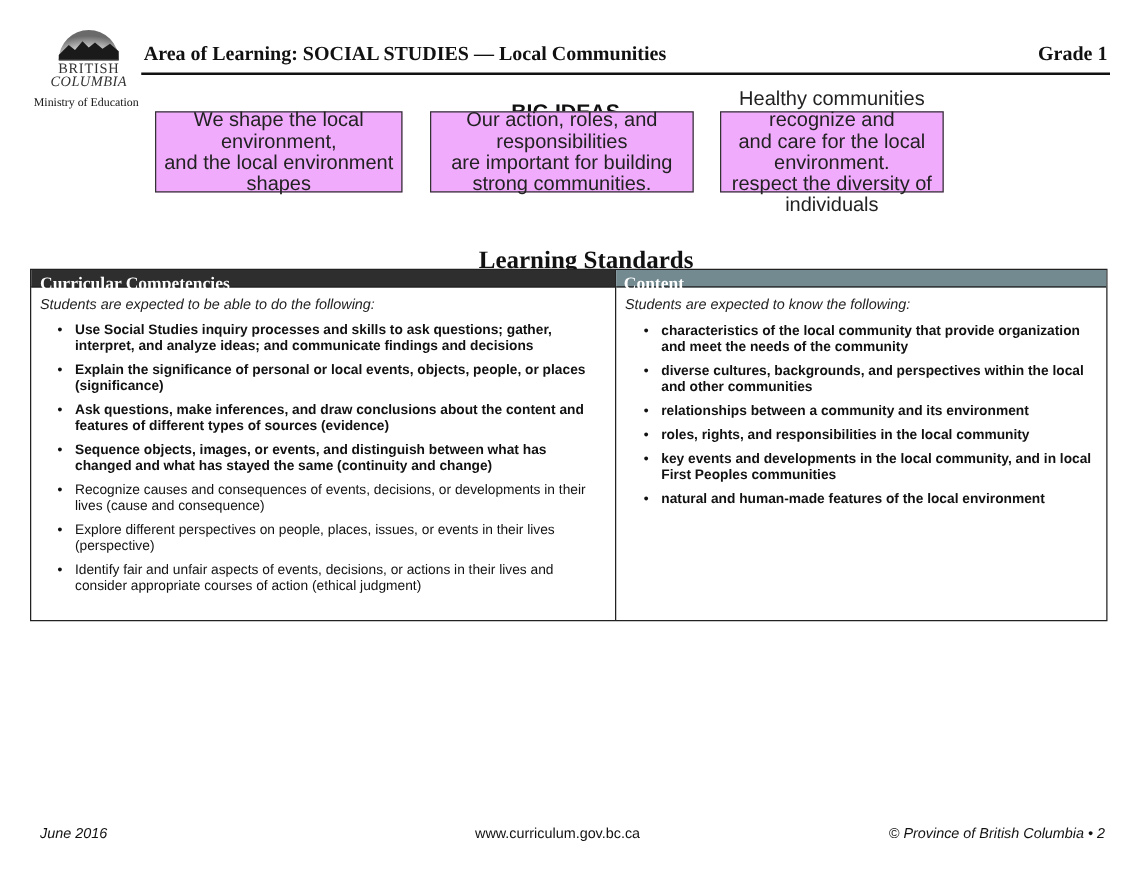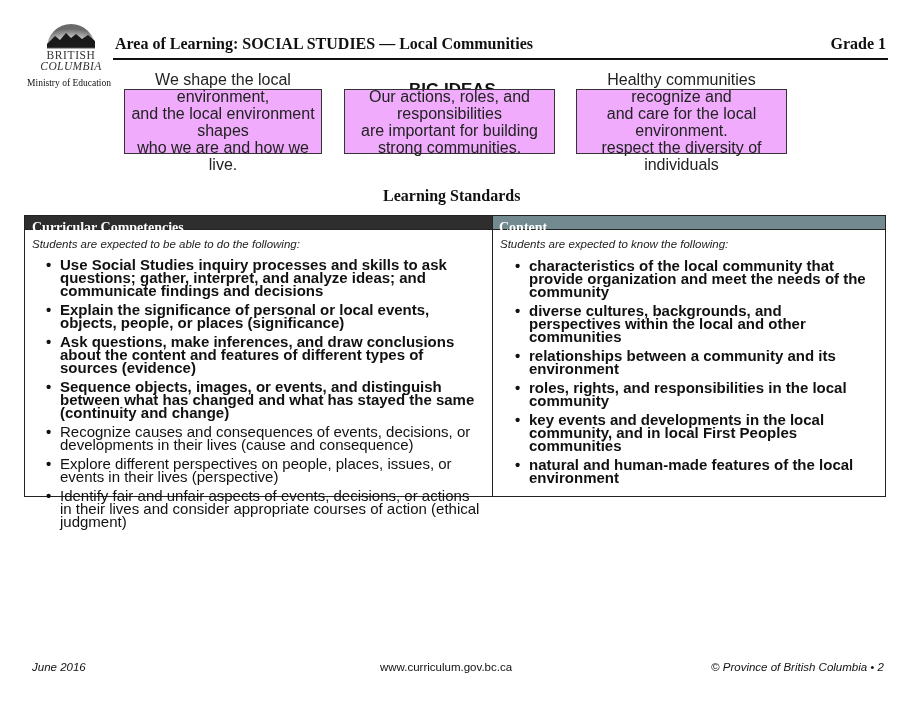--- a/index.html
+++ b/index.html
@@ -15,35 +15,35 @@
   .header-title { position: absolute; left: 115px; top: 35px; font-family: "Liberation Serif", serif; font-weight: bold; font-size: 16px; color: #111; }
   .header-grade { position: absolute; right: 27px; top: 35px; font-family: "Liberation Serif", serif; font-weight: bold; font-size: 16px; color: #111; }
   .header-rule { position: absolute; left: 113px; top: 58px; width: 775px; height: 1.5px; background: #111; }
 
   .big-ideas-title { position: absolute; left: 0; width: 913px; top: 80px; text-align: center; padding-left: 0; }
   .big-ideas-title span { position: absolute; left: 409px; font-weight: bold; font-size: 17px; color: #111; }
 
   .idea-box { position: absolute; top: 89px; height: 65px; background: #f0abfc; border: 1px solid #333; font-size: 16px; line-height: 17px; text-align: center; display: flex; align-items: center; justify-content: center; color: #222; padding: 0 6px; }
   .idea-1 { left: 124px; width: 198px; }
   .idea-2 { left: 344px; width: 211px; }
-  .idea-3 { left: 576px; width: 211px; }
+  .idea-3 { left: 576px; width: 179px; }
 
-  .ls-title { position: absolute; left: 383px; top: 187px; font-family: "Liberation Serif", serif; font-weight: bold; font-size: 16px; color: #111; }
+  .ls-title { position: absolute; left: 383px; top: 197px; font-family: "Liberation Serif", serif; font-weight: bold; font-size: 20px; color: #111; }
 
   .ls-table { position: absolute; left: 24px; top: 215px; width: 862px; height: 282px; border: 1px solid #222; display: flex; }
   .col-left { width: 468px; border-right: 1px solid #222; position: relative; }
   .col-right { flex: 1; position: relative; }
   .col-head { height: 14px; font-family: "Liberation Serif", serif; font-weight: bold; font-size: 14px; color: #fff; padding: 4px 0 0 7px; }
   .col-left .col-head { background: #2e2e2e; }
   .col-right .col-head { background: #738a91; padding-left: 6px; }
   .col-head-border { border-bottom: 1px solid #222; }
 
   .intro { font-style: italic; font-size: 11.5px; color: #222; padding: 8px 0 0 7px; line-height: 13px; }
   ul.items { list-style: none; padding: 7px 8px 0 21px; }
-  ul.items li { position: relative; padding-left: 14px; font-size: 15px; line-height: 13px; margin-bottom: 6px; color: #111; }
+  ul.items li { position: relative; padding-left: 14px; font-size: 11px; line-height: 13px; margin-bottom: 6px; color: #111; }
   ul.items li::before { content: "\2022"; position: absolute; left: 0; top: 0; font-weight: bold; }
   ul.items li.bold { font-weight: bold; }
   .col-right ul.items { padding-left: 22px; padding-top: 8px; }
   .col-right ul.items li { margin-bottom: 6px; }
 
   .footer { position: absolute; top: 661px; font-size: 11.5px; color: #111; }
   .footer-date { left: 32px; font-style: italic; }
   .footer-url { left: 380px; }
   .footer-copy { right: 29px; font-style: italic; }
 </style>
@@ -73,26 +73,25 @@
 <div class="header-rule"></div>
 
 <div class="big-ideas-title">
   <span>BIG IDEAS</span>
 </div>
 
 <div class="idea-box idea-1">
   <div>
     <div>We shape the local environment,</div>
     <div>and the local environment shapes</div>
-    <div>who we are and how we live.</div>
   </div>
 </div>
 <div class="idea-box idea-2">
   <div>
-    <div>Our actions, roles, and responsibilities</div>
+    <div>Our action, roles, and responsibilities</div>
     <div>are important for building</div>
     <div>strong communities.</div>
   </div>
 </div>
 <div class="idea-box idea-3">
   <div>
     <div>Healthy communities recognize and</div>
     <div>and care for the local environment.</div>
     <div>respect the diversity of individuals</div>
   </div>

